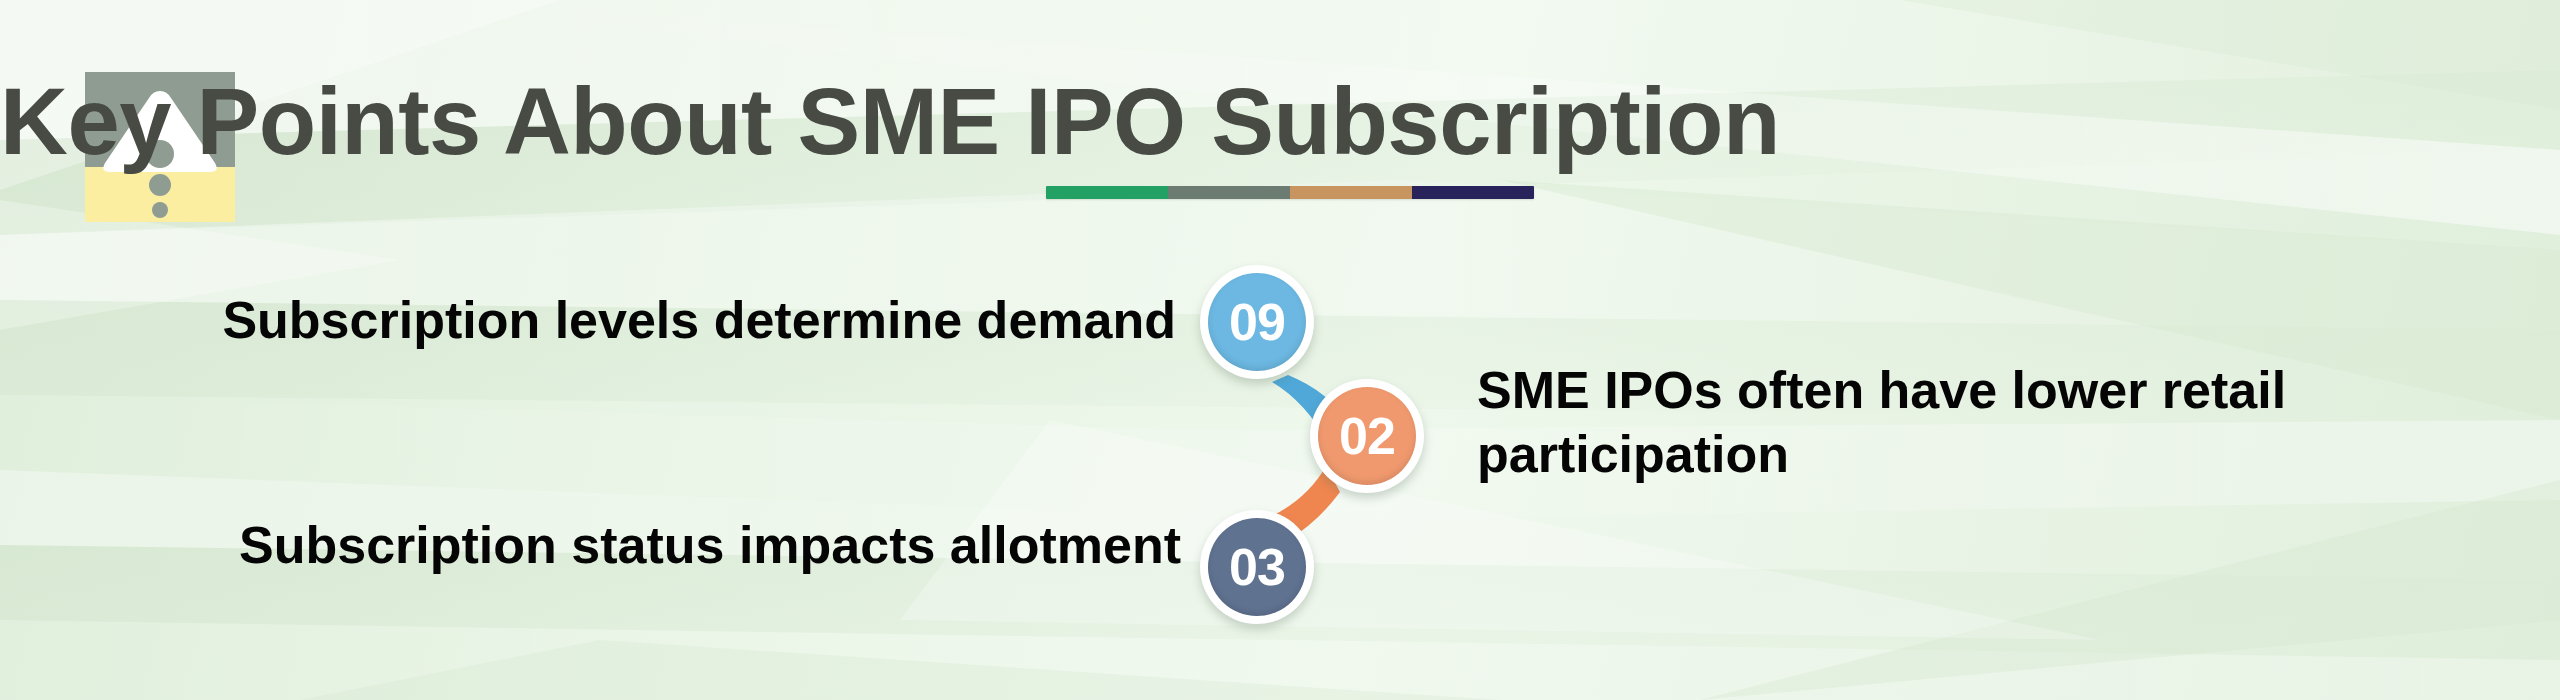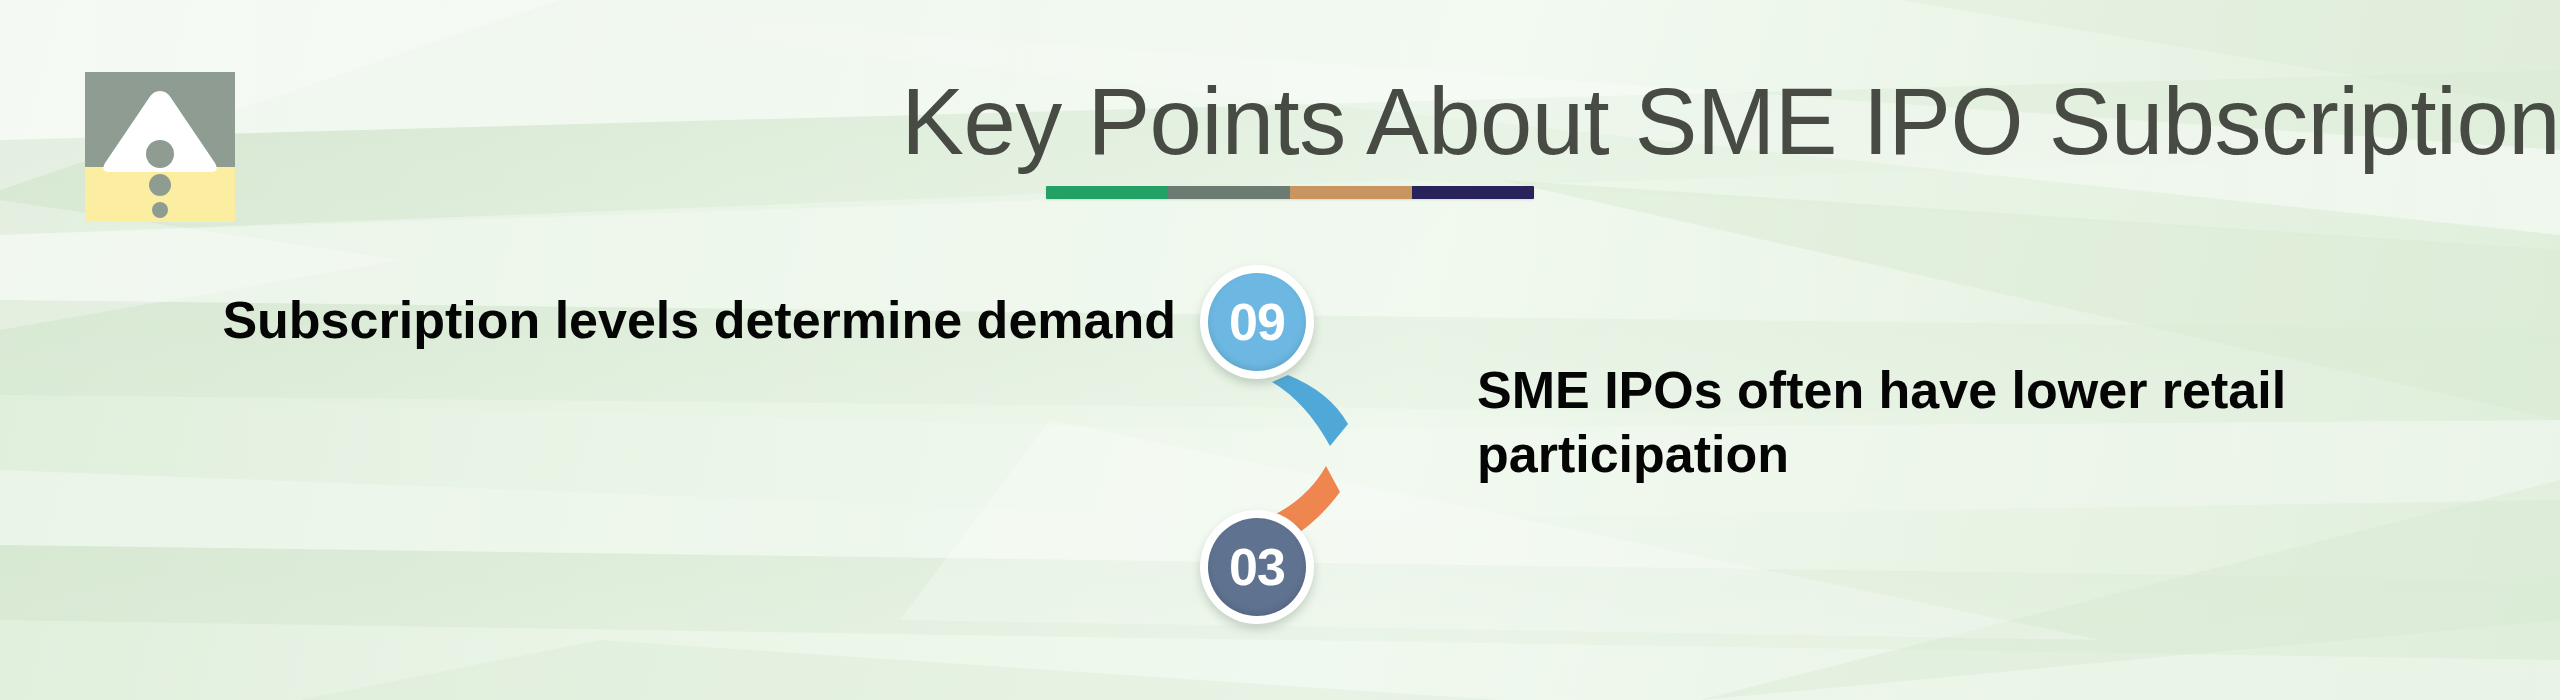--- a/index.html
+++ b/index.html
@@ -58,24 +58,24 @@
     width: 150px;
     height: 150px;
   }
 
   
   #title {
     position: absolute;
     left: 0;
     top: 74px;
     width: 2560px;
-    text-align: right;
+    text-align: left;
     font-size: 94px;
     line-height: 96px;
-    font-weight: normal;
+    font-weight: bold;
     color: #474b44;
     letter-spacing: -0.5px;
     font-family: "Liberation Sans Narrow", "Liberation Sans", sans-serif;
     white-space: nowrap;
   }
   
   #rule {
     position: absolute;
     left: 1046px;
     top: 186px;
@@ -221,20 +221,24 @@
   <svg id="chain" viewBox="0 0 2560 700" preserveAspectRatio="none">
 
     <path d="M1288 375 Q1330 392 1348 424 L1330 446 Q1306 402 1272 382 Z" fill="#4fa8d8"></path>
 
     <path d="M1340 492 Q1318 522 1288 540 L1272 516 Q1308 498 1326 466 Z" fill="#f0864f"></path>
   </svg>
 
   <div class="node" id="node1">
     <div class="disc" style="background:#6cb8e2">09</div>
   </div>
+  <div class="node" id="node2">
+    <div class="disc" style="background:#f0996e">02</div>
+  </div>
   <div class="node" id="node3">
     <div class="disc" style="background:#5f7290">03</div>
   </div>
 
   <div class="point-label" id="label1">Subscription levels determine demand</div>
   <div class="point-label" id="label2">SME IPOs often have lower retail participation</div>
+  <div class="point-label" id="label3">Subscription status impacts allotment</div>
 
 </div>
 
 </body></html>

